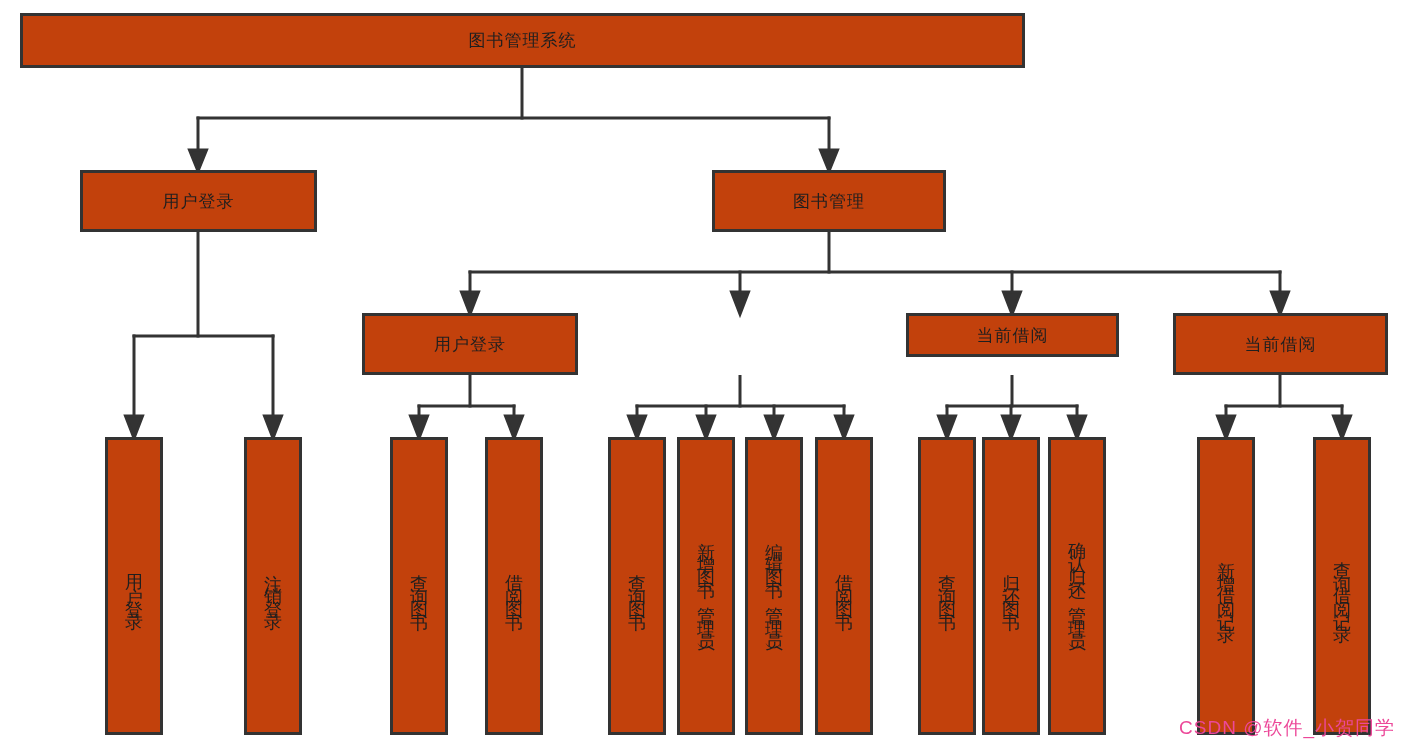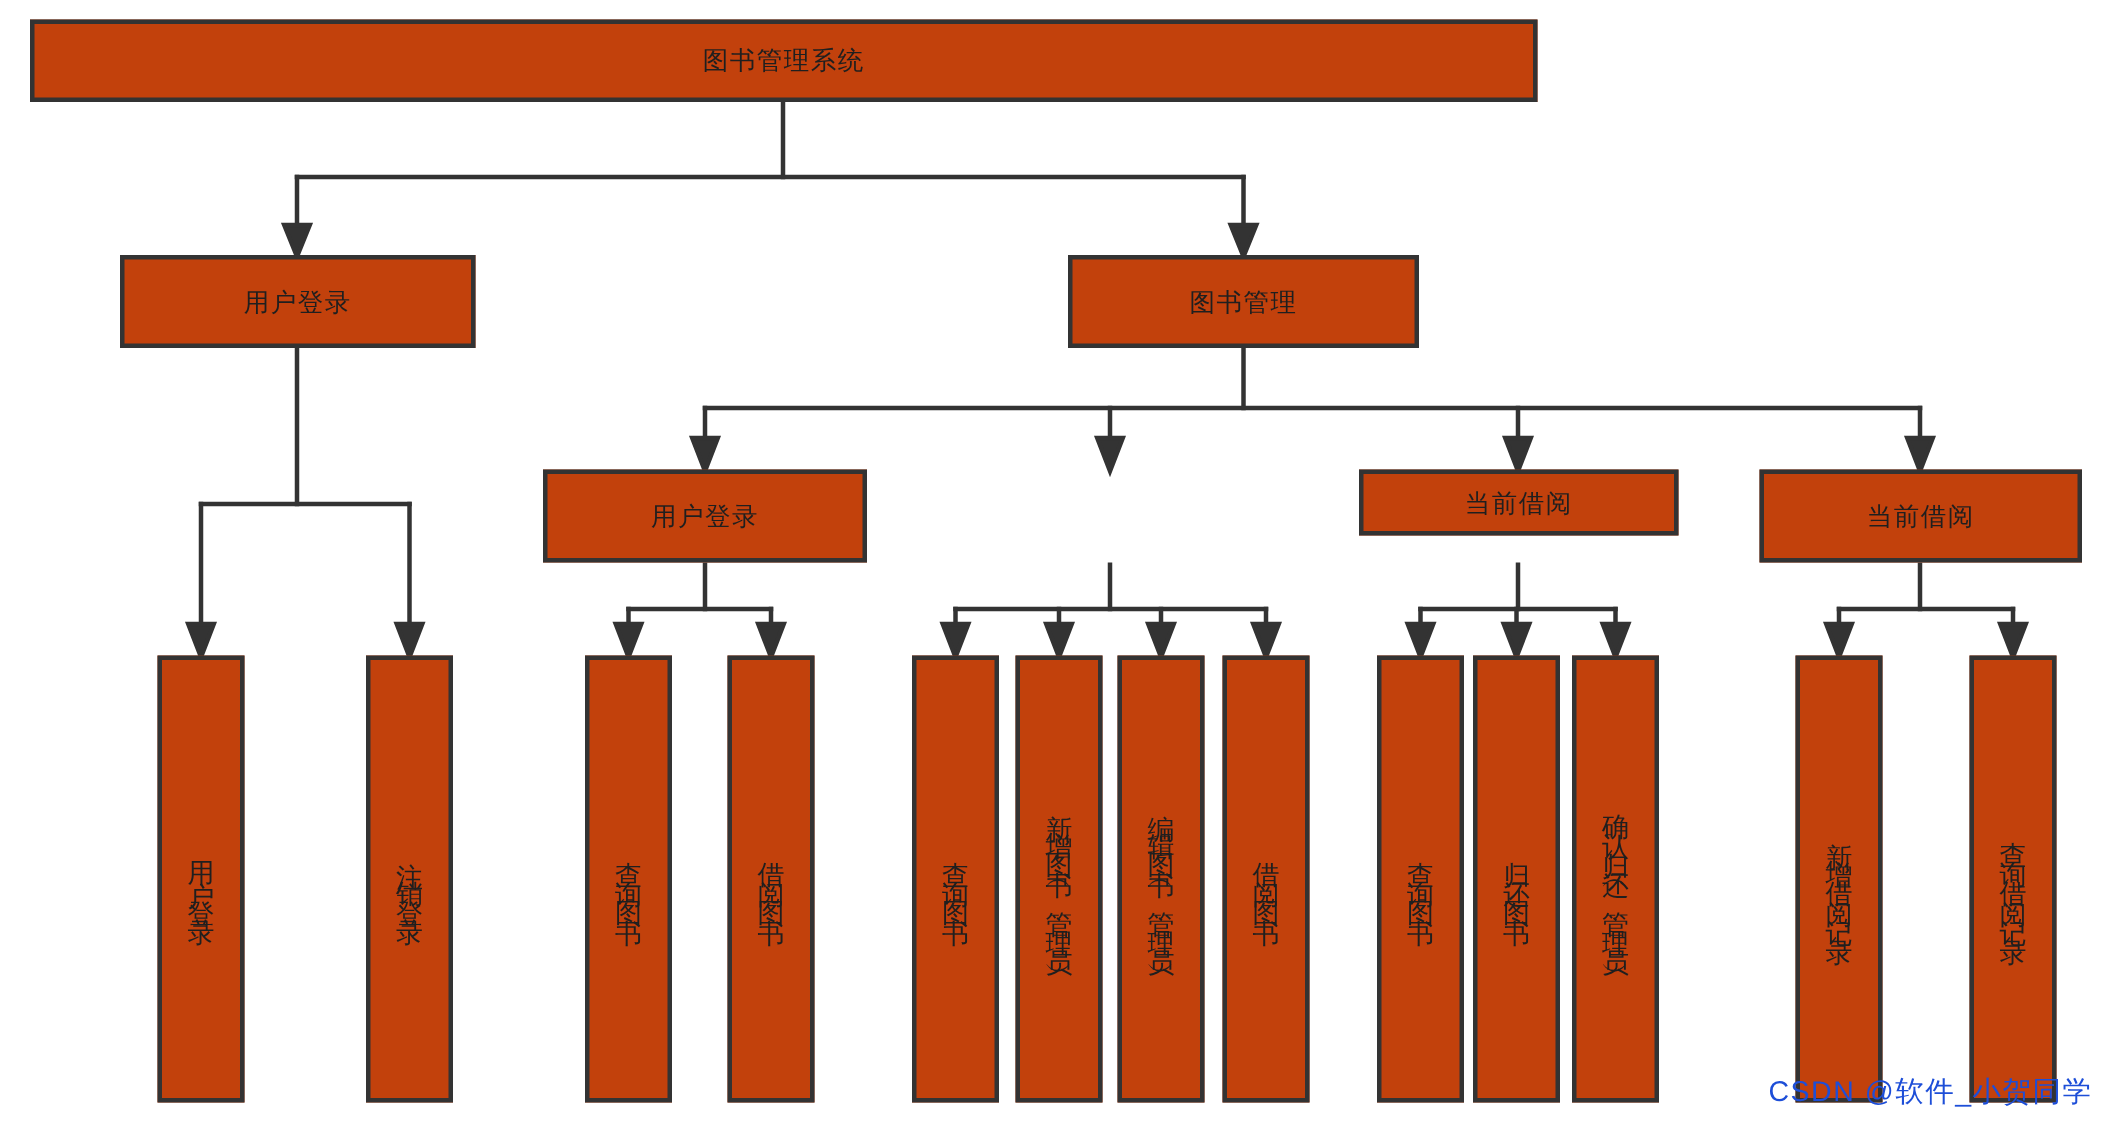--- a/index.html
+++ b/index.html
@@ -13,21 +13,21 @@
     position:absolute;box-sizing:border-box;border:3px solid #333333;background:#c2410c;
     display:flex;align-items:center;justify-content:center;z-index:2;
   }
   .hlabel{font-size:17px;letter-spacing:1px;color:#1f1f1f;white-space:nowrap;}
   .leaf .vtext{
     writing-mode:vertical-rl;text-orientation:mixed;
     font-size:18px;letter-spacing:13px;line-height:1;color:#1f1f1f;white-space:nowrap;
   }
   .watermark{
     position:absolute;right:10px;bottom:6px;z-index:5;
-    font-size:19px;color:#1d4ed8;letter-spacing:1px;white-space:nowrap;
+    font-size:19px;color:#ec4899;letter-spacing:1px;white-space:nowrap;
   }
 </style>
 </head>
 <body>
 
 <div class="stage">
 
   <svg class="connectors" width="1405" height="747" viewBox="0 0 1405 747" stroke="#333333" stroke-width="3" fill="#333333">
 
     <line x1="522" y1="68" x2="522" y2="119.5"></line>

